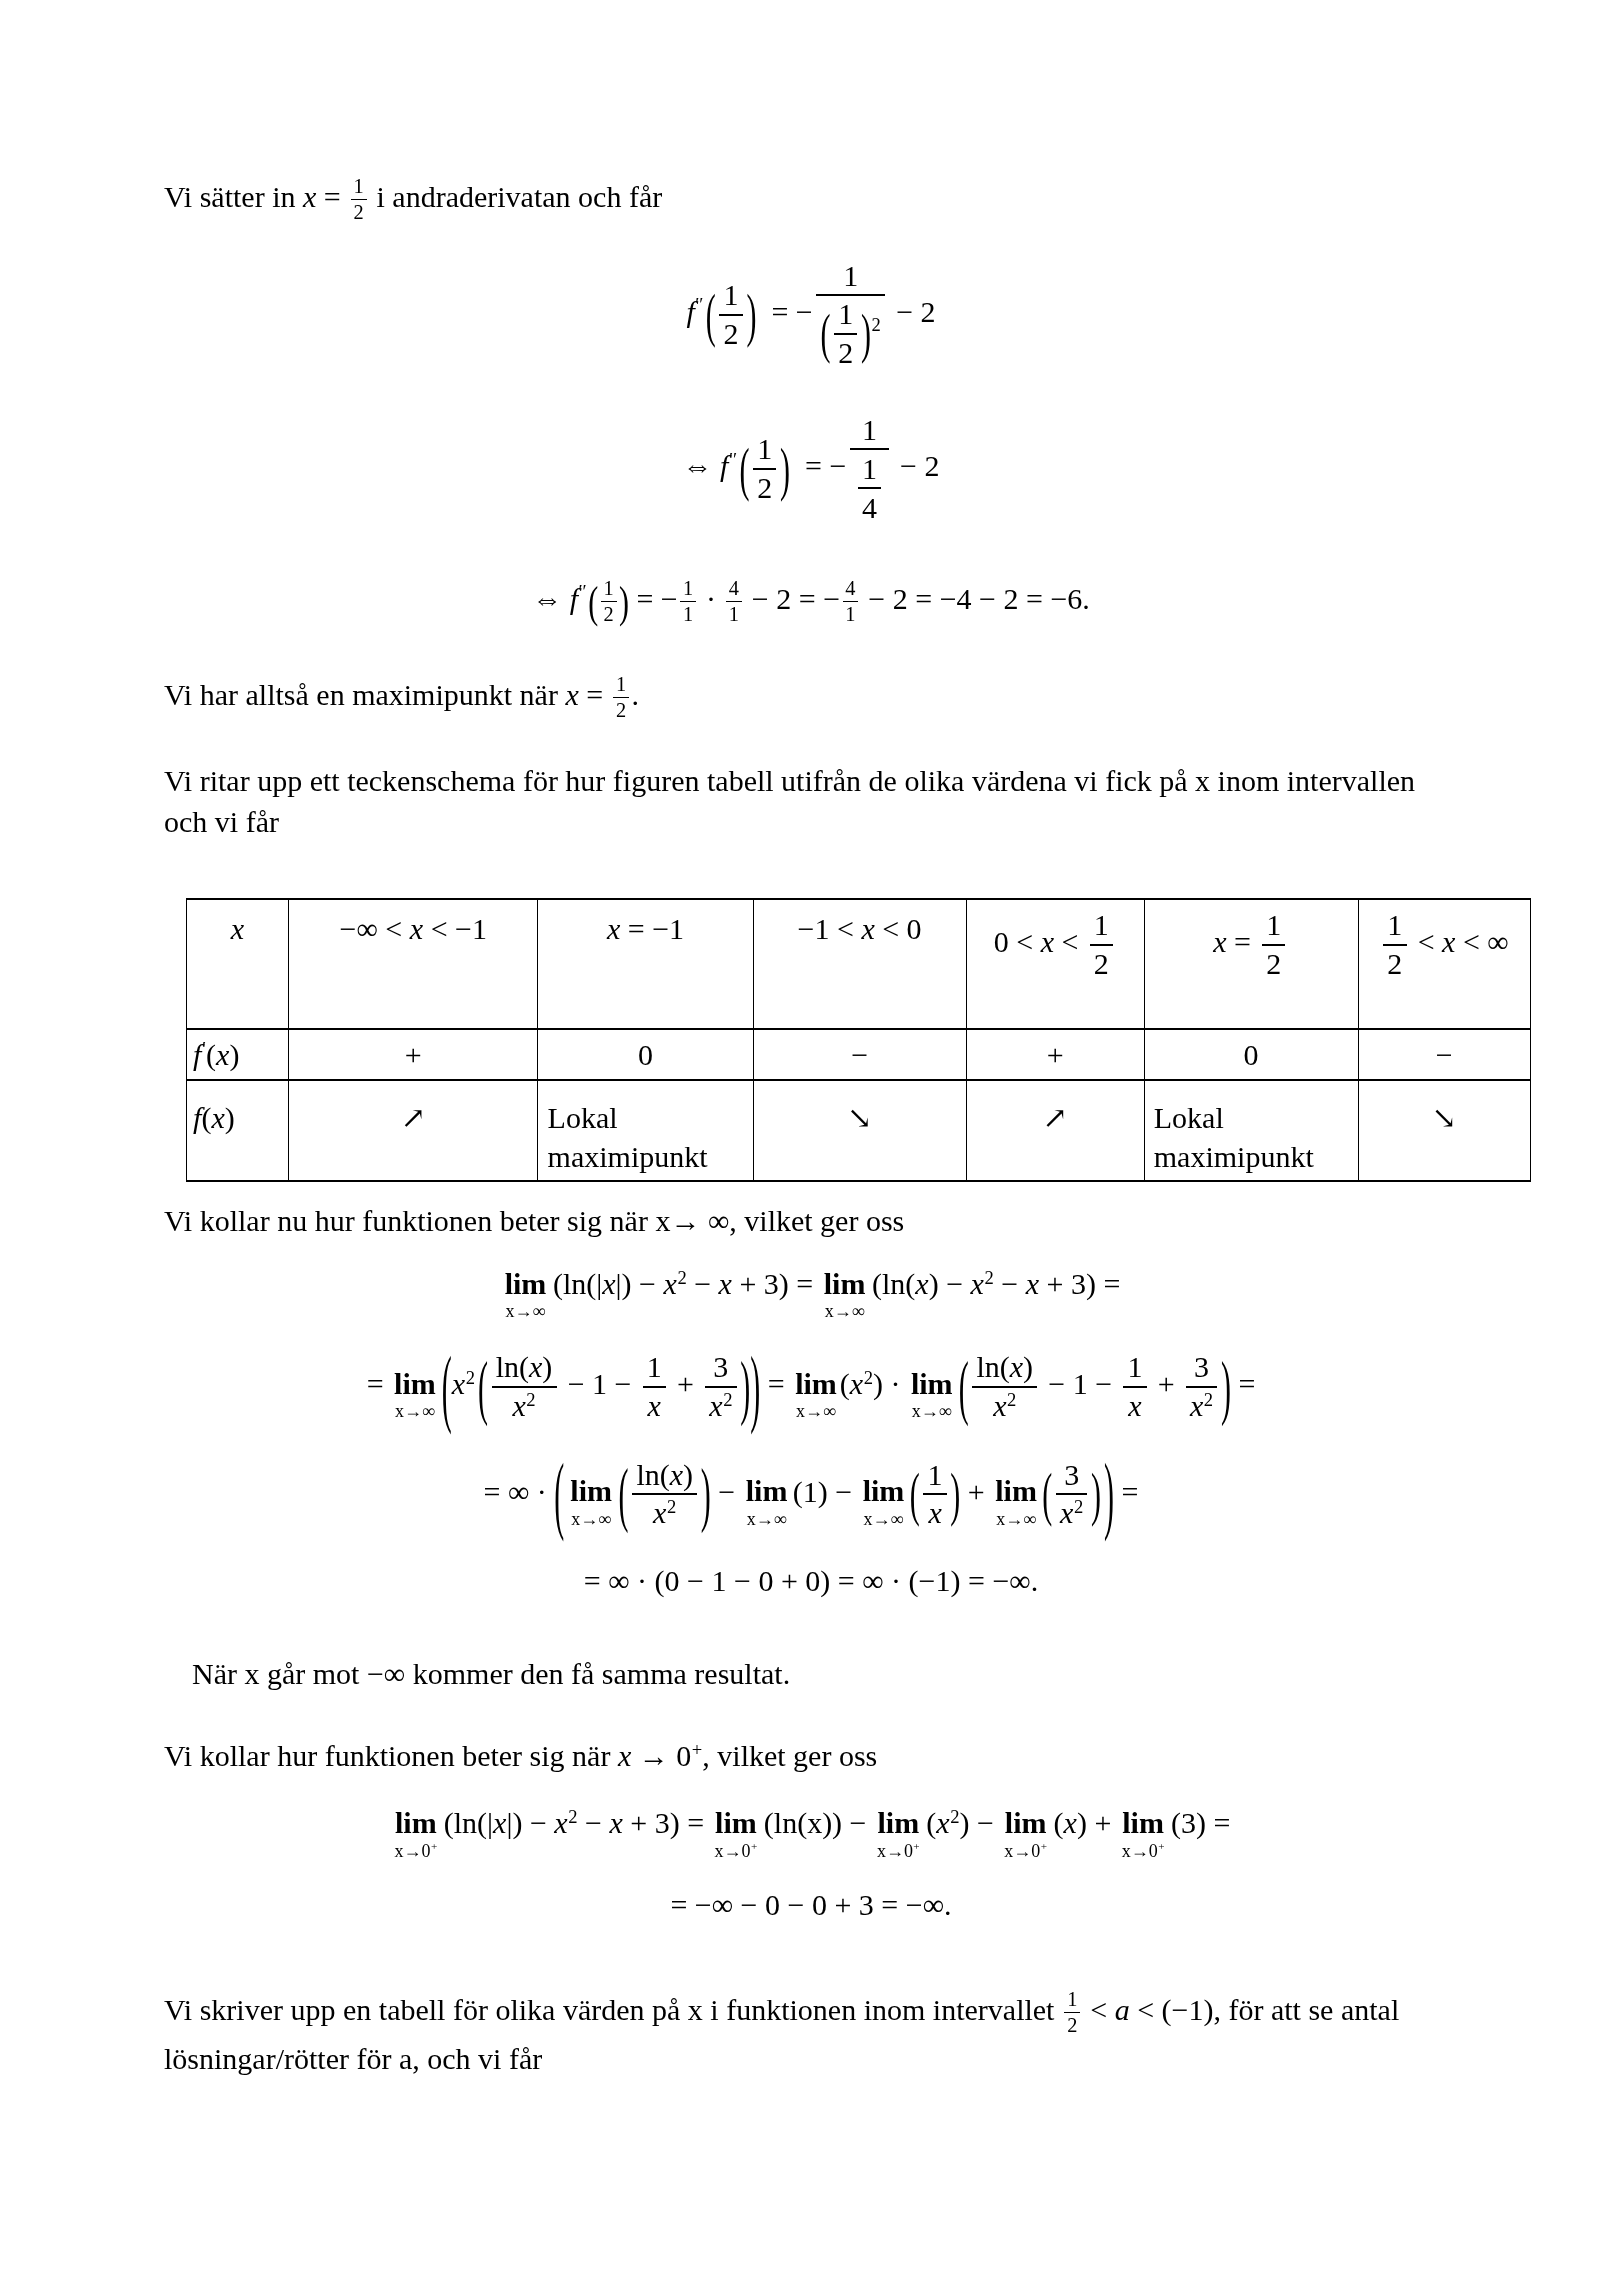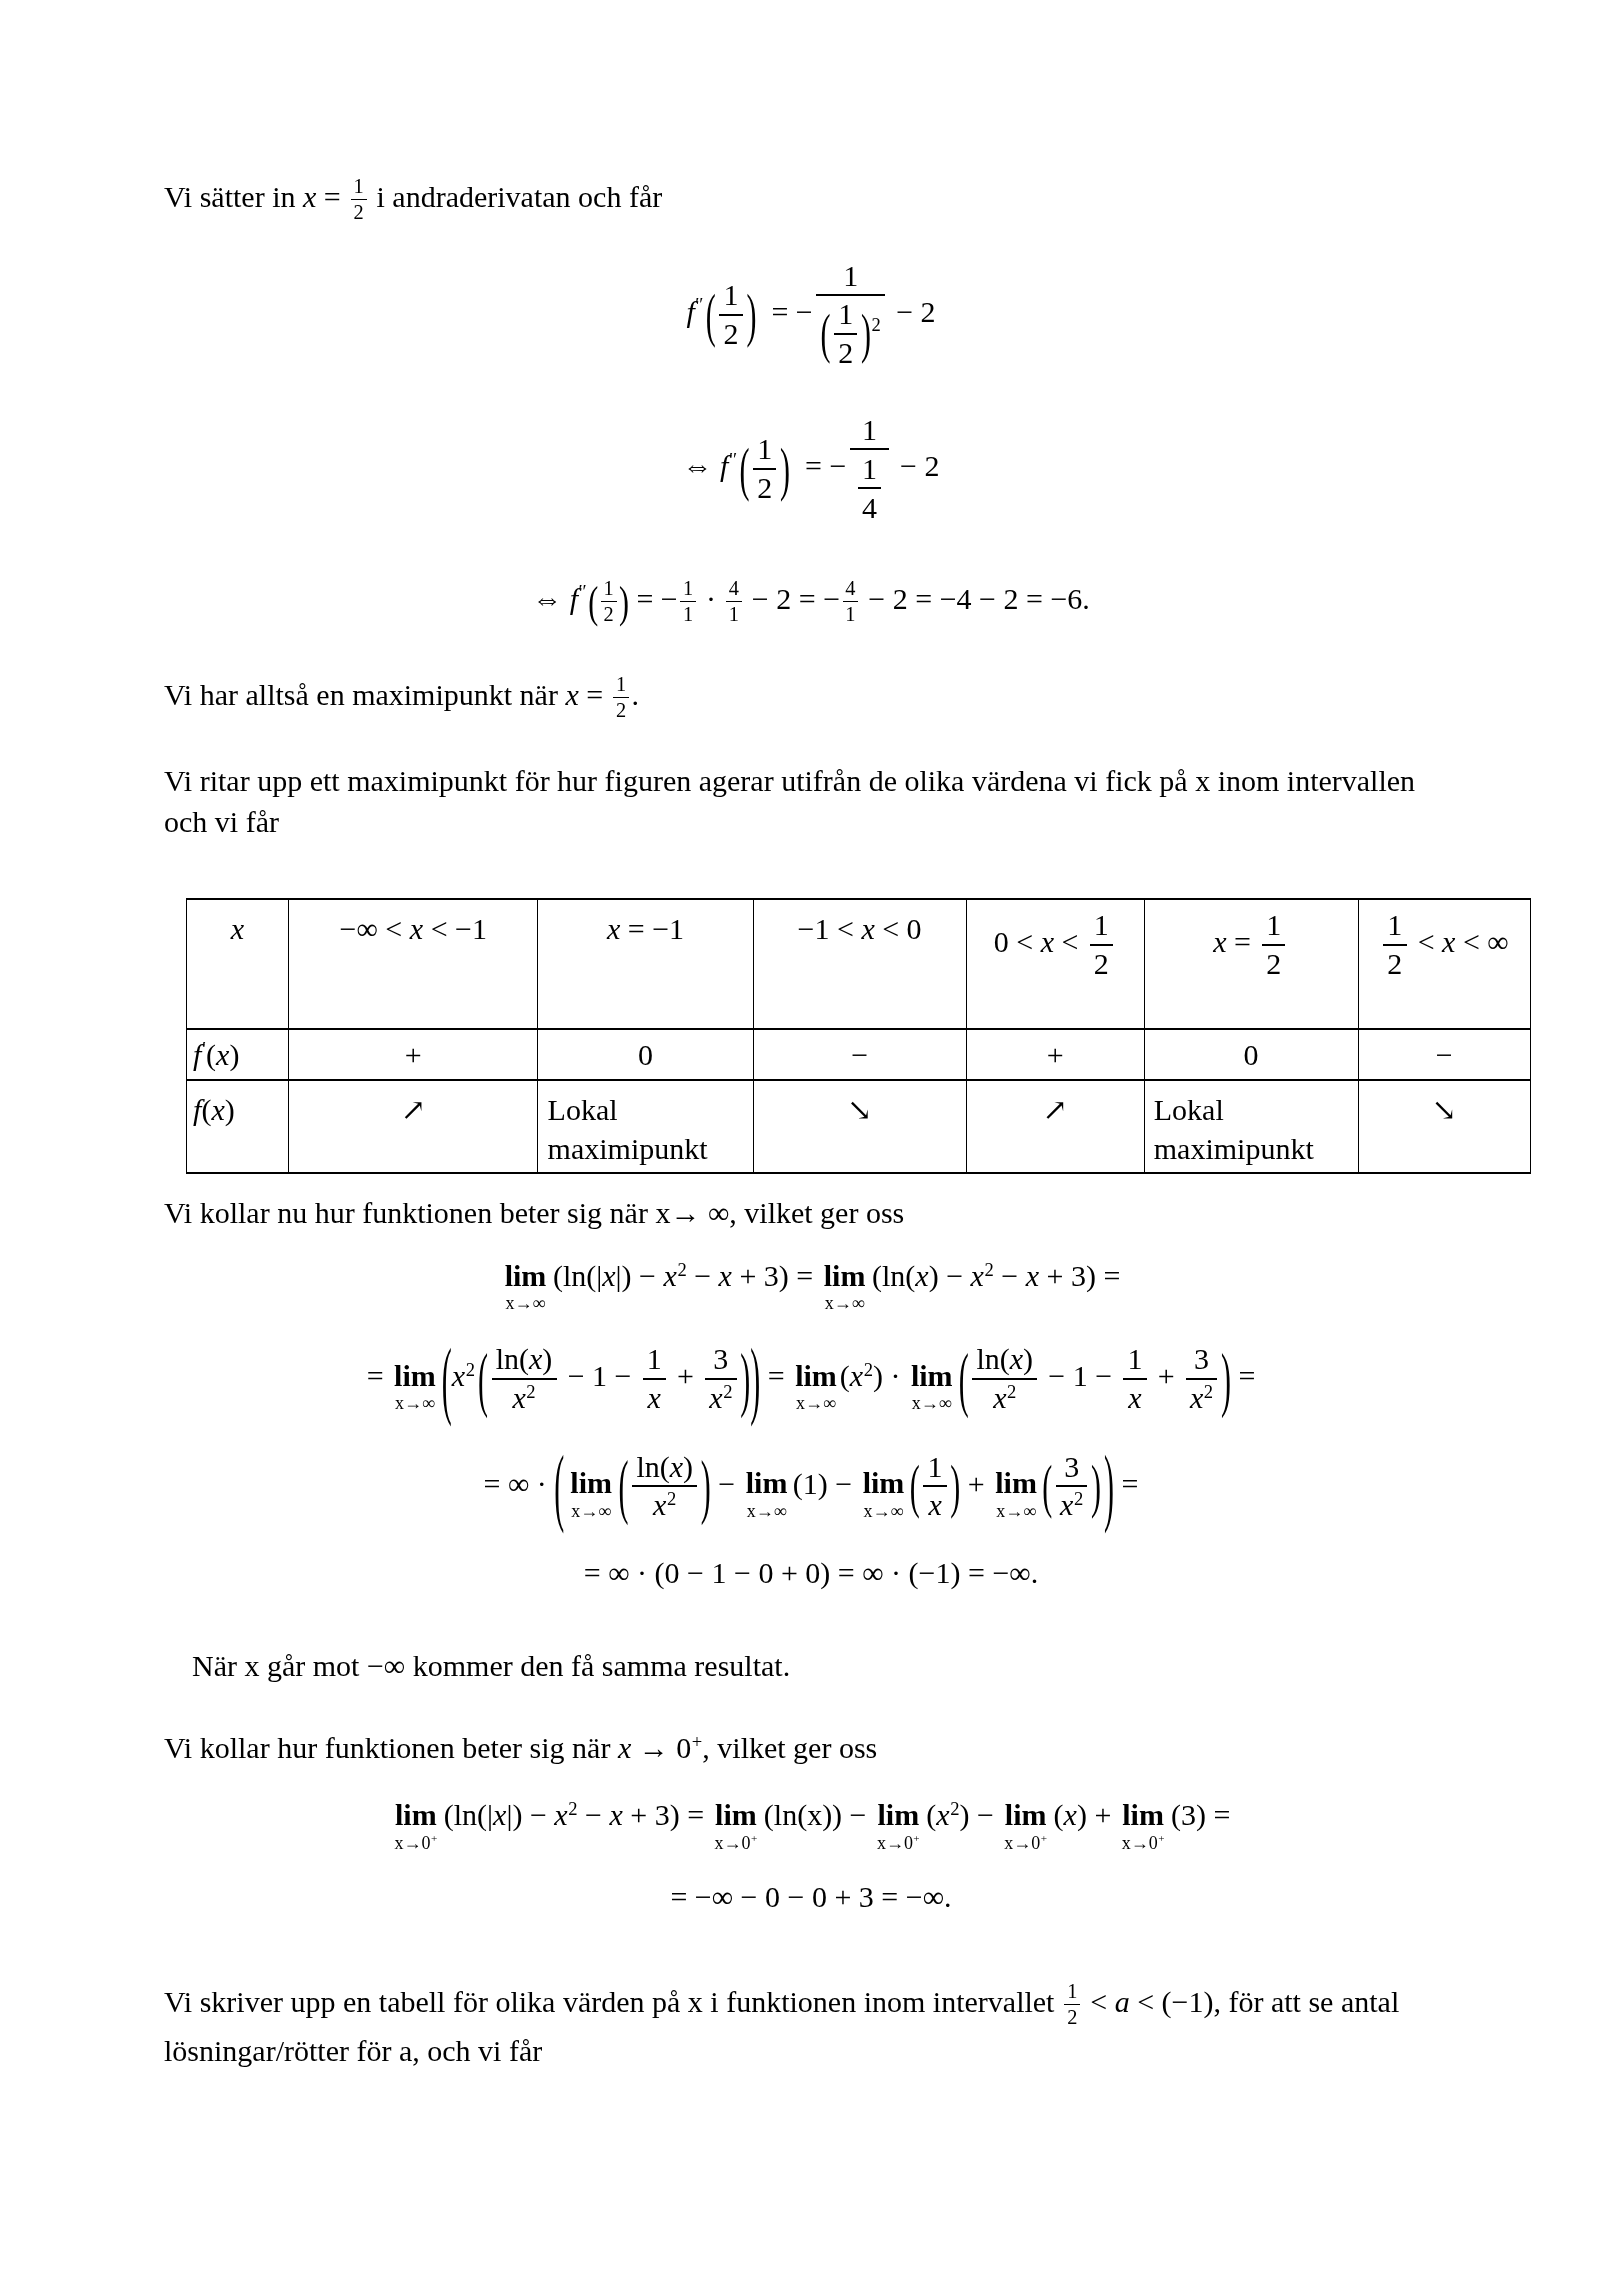--- a/index.html
+++ b/index.html
@@ -46,21 +46,21 @@
     border-collapse:collapse;table-layout:fixed;width:1345px;
     margin:56px 0 0 21.6px;
   }
   table.schema th,table.schema td{
     border-left:1.3px solid #000;border-right:1.3px solid #000;
     border-top:2px solid #000;border-bottom:2px solid #000;
     font-weight:normal;padding:3.9px 9.2px;overflow:visible;
   }
   tr.head-row th{height:116px;vertical-align:top;text-align:center;padding-top:7.9px;}
   tr.fprime-row td{height:37px;vertical-align:middle;text-align:center;}
-  tr.f-row td{height:73px;vertical-align:top;text-align:center;padding-top:9px;line-height:1.3;}
+  tr.f-row td{height:73px;vertical-align:top;text-align:center;padding-top:17px;line-height:1.3;}
   tr.fprime-row td.lbl,tr.f-row td.lbl{text-align:left;padding-left:6.5px;}
   tr.f-row td:nth-child(3),tr.f-row td:nth-child(6){text-align:left;}
 </style>
 </head>
 <body>
 
 <div class="page">
   <div class="content">
 
     <p id="p1"><span class="tk">Vi sätter in </span><span class="tk it">x</span><span class="tk"> = </span><span class="frac sm">
@@ -100,21 +100,21 @@
         </span><span class="tk"> − 2 = −</span><span class="frac sm">
           <span class="num"><span class="tk">4</span></span>
           <span class="den"><span class="tk">1</span></span>
         </span><span class="tk"> − 2 = −4 − 2 = −6.</span></div>
 
     <p id="p2"><span class="tk">Vi har alltså en maximipunkt när </span><span class="tk it">x</span><span class="tk"> = </span><span class="frac sm">
           <span class="num"><span class="tk">1</span></span>
           <span class="den"><span class="tk">2</span></span>
         </span><span class="tk">.</span></p>
 
-    <p id="p3">Vi ritar upp ett maximipunkt för hur figuren agerar utifrån de olika värdena vi fick på x inom intervallen och vi får</p>
+    <p id="p3">Vi ritar upp ett teckenschema för hur figuren tabell utifrån de olika värdena vi fick på x inom intervallen och vi får</p>
 
     <table class="schema">
       <colgroup>
         <col style="width:102px">
           <col style="width:248px">
           <col style="width:214px">
         <col style="width:212px">
           <col style="width:177px">
           <col style="width:213px">
         <col style="width:171px">

